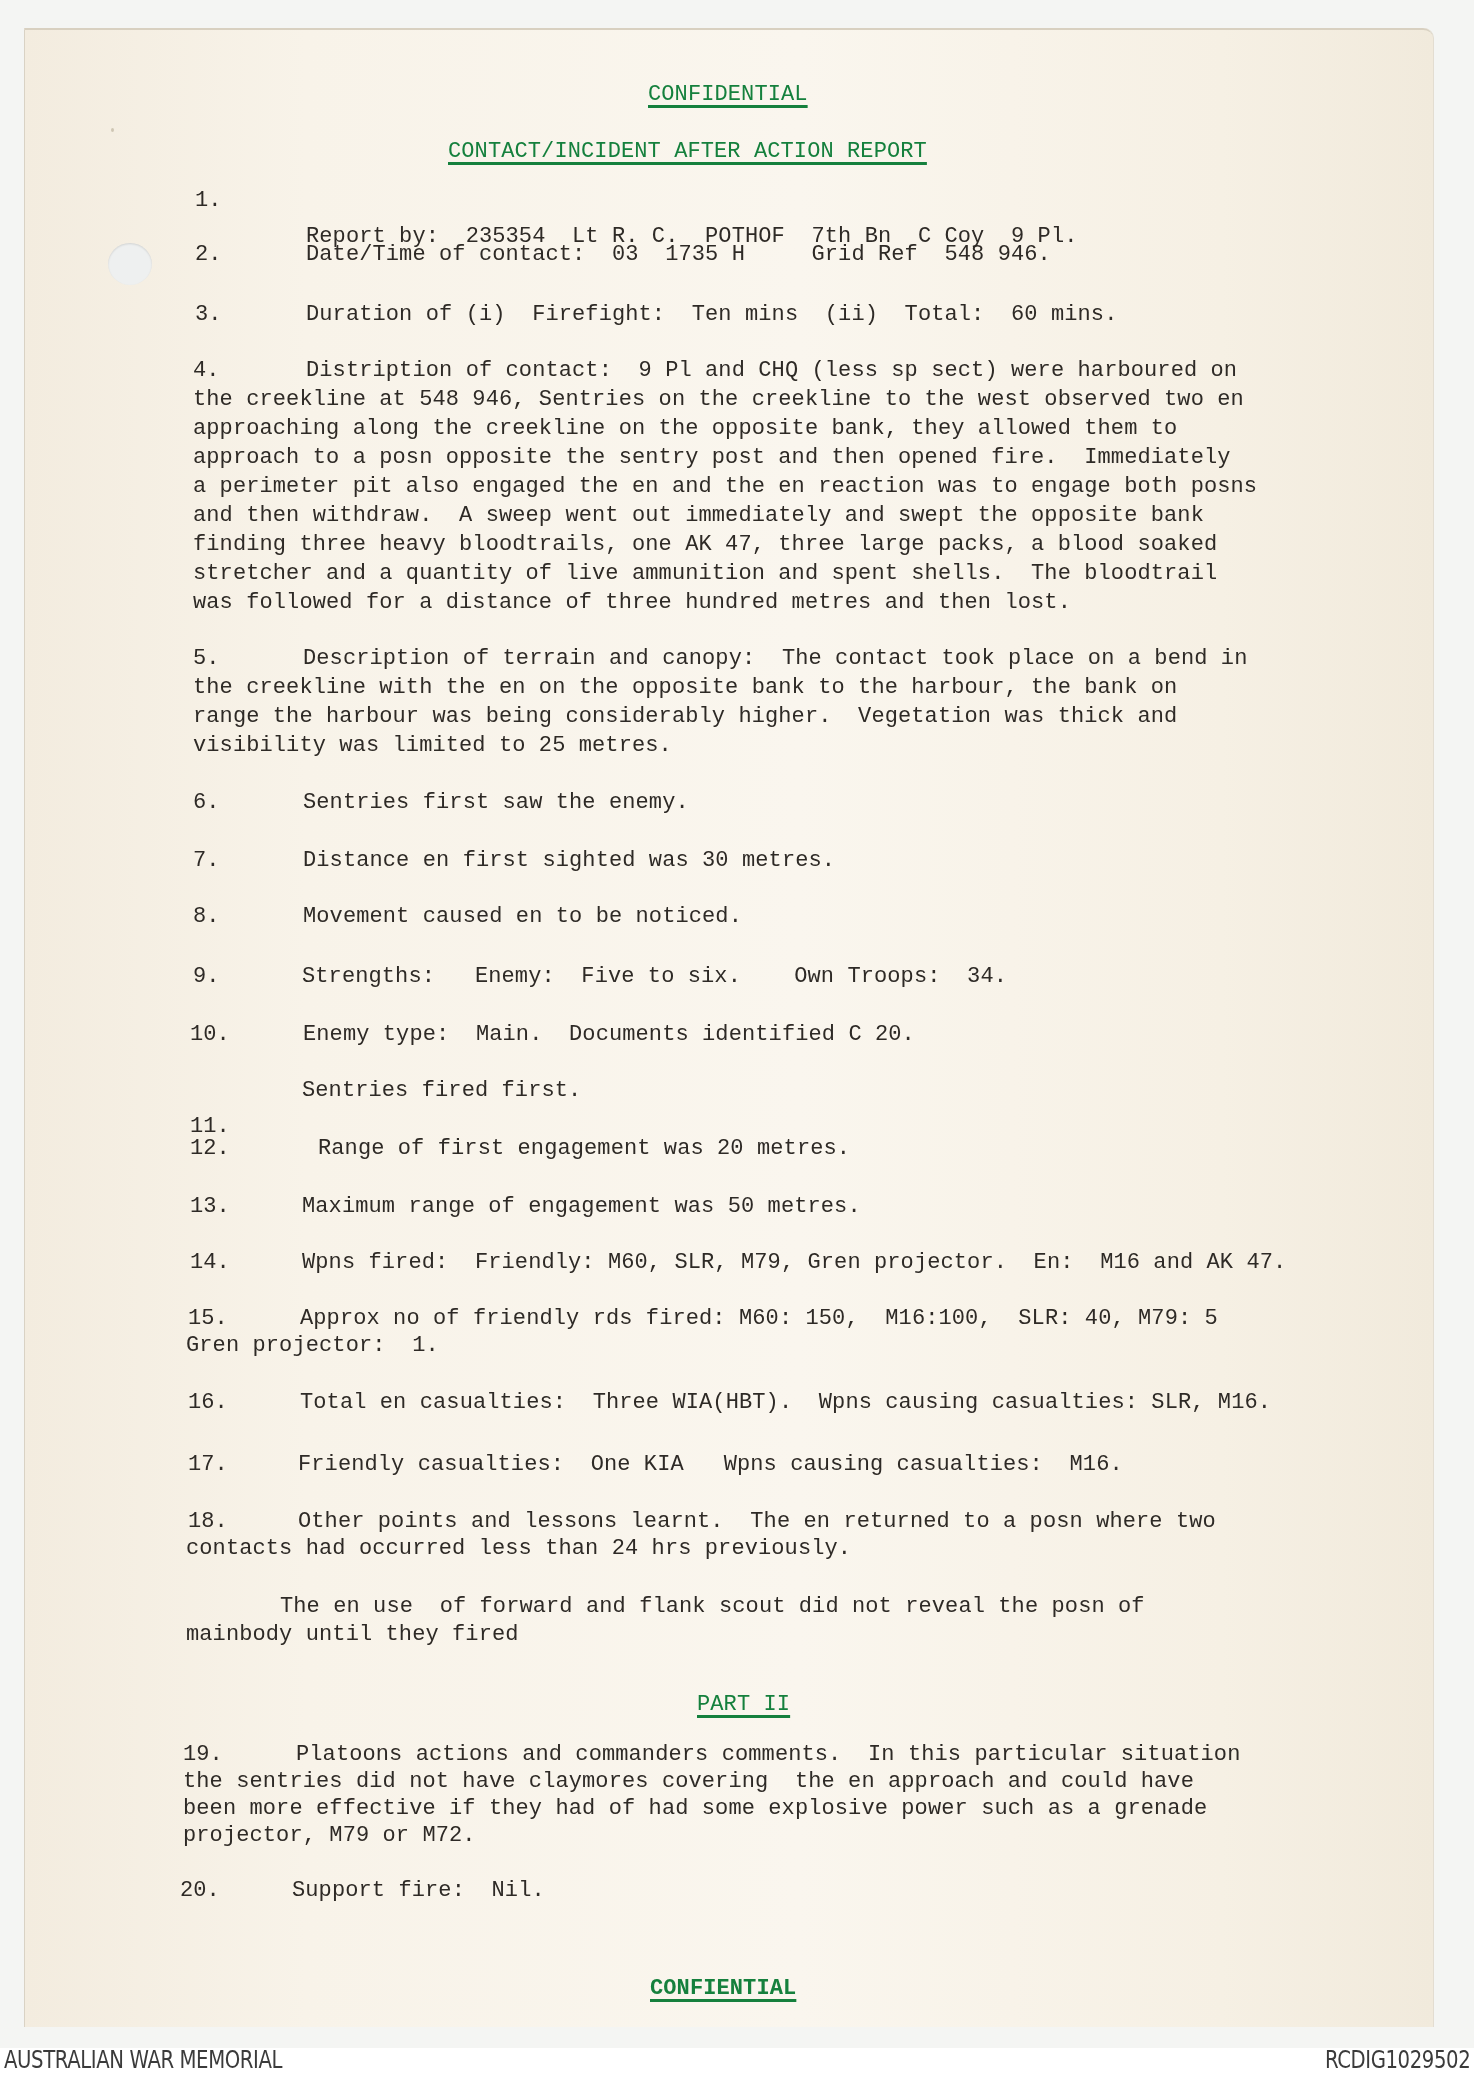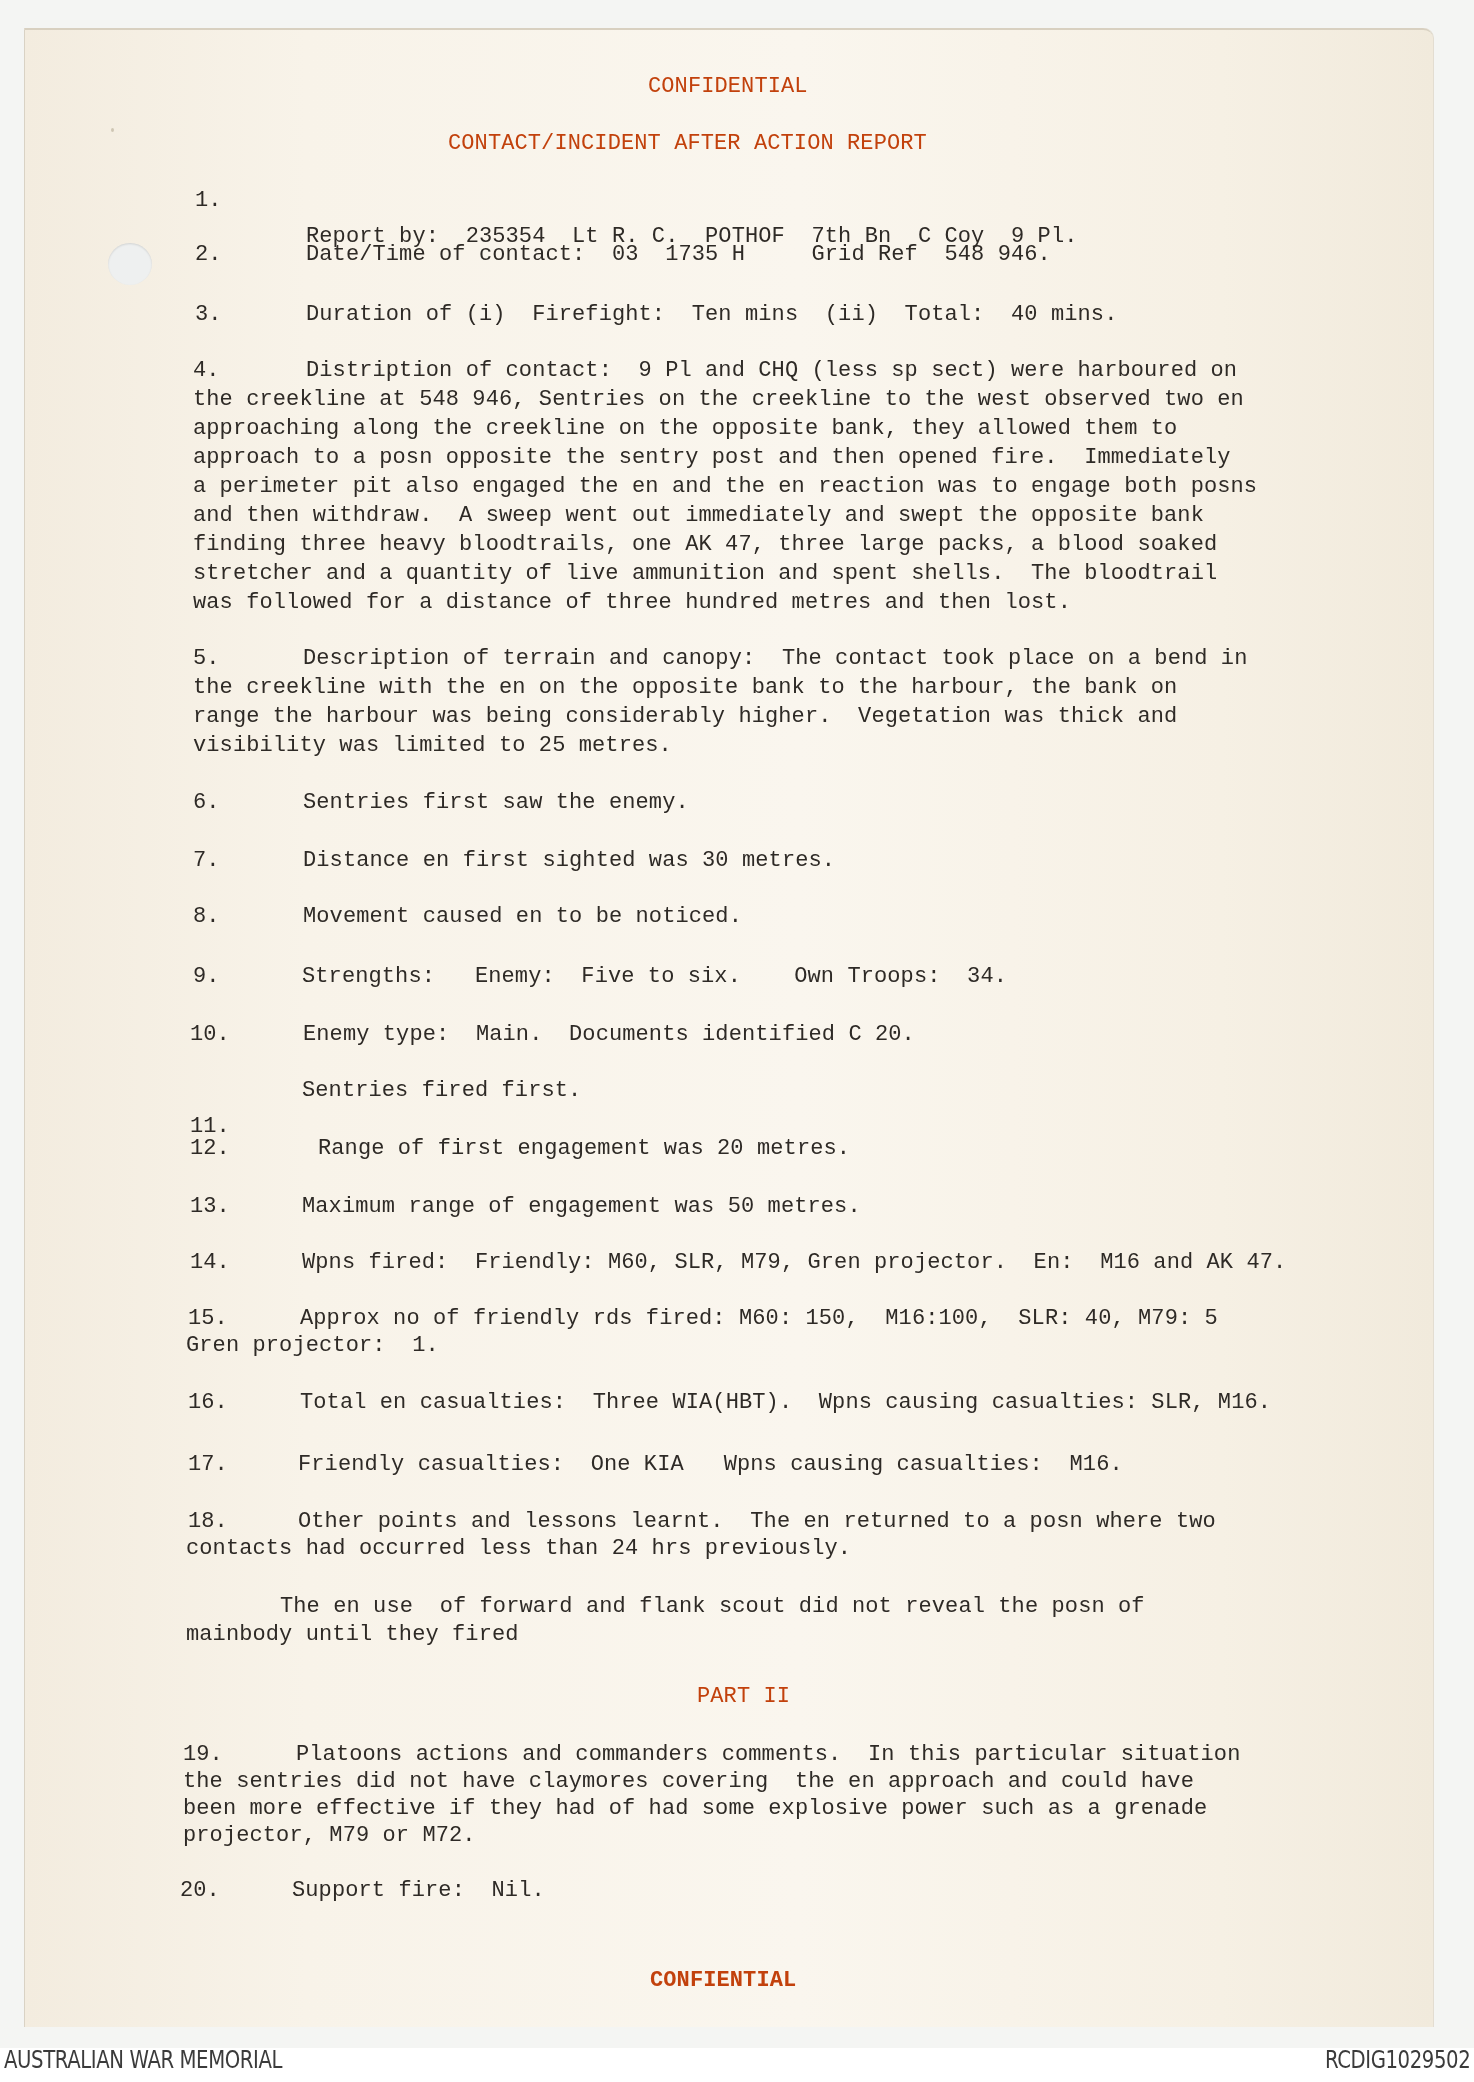--- a/index.html
+++ b/index.html
@@ -23,21 +23,21 @@
   .hole {
     position: absolute; left: 83px; top: 213px; width: 44px; height: 42px;
     border-radius: 50%; background: #eef0f0;
     box-shadow: inset 0 1px 2px rgba(0,0,0,0.12);
   }
   .speck { position: absolute; width: 3px; height: 4px; background: #cfc6b4; border-radius: 50%; }
   .ink {
     position: absolute; color: #2e2a26; font-size: 22px; line-height: 29px;
     white-space: pre; letter-spacing: 0.1px;
   }
-  .heading { text-decoration-thickness: 3px; text-underline-offset: 5px; color: #c2410c; }
+  .heading { text-decoration: underline; text-decoration-thickness: 3px; text-underline-offset: 5px; color: #15803d; margin-top: 8px; }
   .num { position: absolute; color: #2e2a26; font-size: 22px; line-height: 29px; }
   .footer {
     position: absolute; top: 2046px; font-family: "DejaVu Sans", sans-serif;
     font-size: 24px; color: #3b3b3b; letter-spacing: -0.5px;
     transform: scaleX(0.82); transform-origin: left top;
   }
   .footer.right { transform-origin: right top; }
 </style>
 </head>
 <body>
@@ -52,21 +52,21 @@
 <div class="ink heading" style="left:648px; top:72px;">CONFIDENTIAL</div>
 <div class="ink heading" style="left:448px; top:129px;">CONTACT/INCIDENT AFTER ACTION REPORT</div>
 
 <div class="num" style="left:195px; top:186px;">1.</div>
 <div class="ink" style="left:306px; top:186px;margin-top:36px;">Report by:  235354  Lt R. C.  POTHOF  7th Bn  C Coy  9 Pl.</div>
 
 <div class="num" style="left:195px; top:240px;">2.</div>
 <div class="ink" style="left:306px; top:240px;">Date/Time of contact:  03  1735 H     Grid Ref  548 946.</div>
 
 <div class="num" style="left:195px; top:300px;">3.</div>
-<div class="ink" style="left:306px; top:300px;">Duration of (i)  Firefight:  Ten mins  (ii)  Total:  40 mins.</div>
+<div class="ink" style="left:306px; top:300px;">Duration of (i)  Firefight:  Ten mins  (ii)  Total:  60 mins.</div>
 
 <div class="num" style="left:193px; top:356px;">4.</div>
 <div>
   <div class="ink" style="left:306px; top:356px;">Distription of contact:  9 Pl and CHQ (less sp sect) were harboured on</div>
   <div class="ink" style="left:193px; top:385px;text-align:right;">the creekline at 548 946, Sentries on the creekline to the west observed two en</div>
   <div class="ink" style="left:193px; top:414px;">approaching along the creekline on the opposite bank, they allowed them to</div>
   <div class="ink" style="left:193px; top:443px;">approach to a posn opposite the sentry post and then opened fire.  Immediately</div>
   <div class="ink" style="left:193px; top:472px;">a perimeter pit also engaged the en and the en reaction was to engage both posns</div>
   <div class="ink" style="left:193px; top:501px;">and then withdraw.  A sweep went out immediately and swept the opposite bank</div>
   <div class="ink" style="left:193px; top:530px;">finding three heavy bloodtrails, one AK 47, three large packs, a blood soaked</div>

